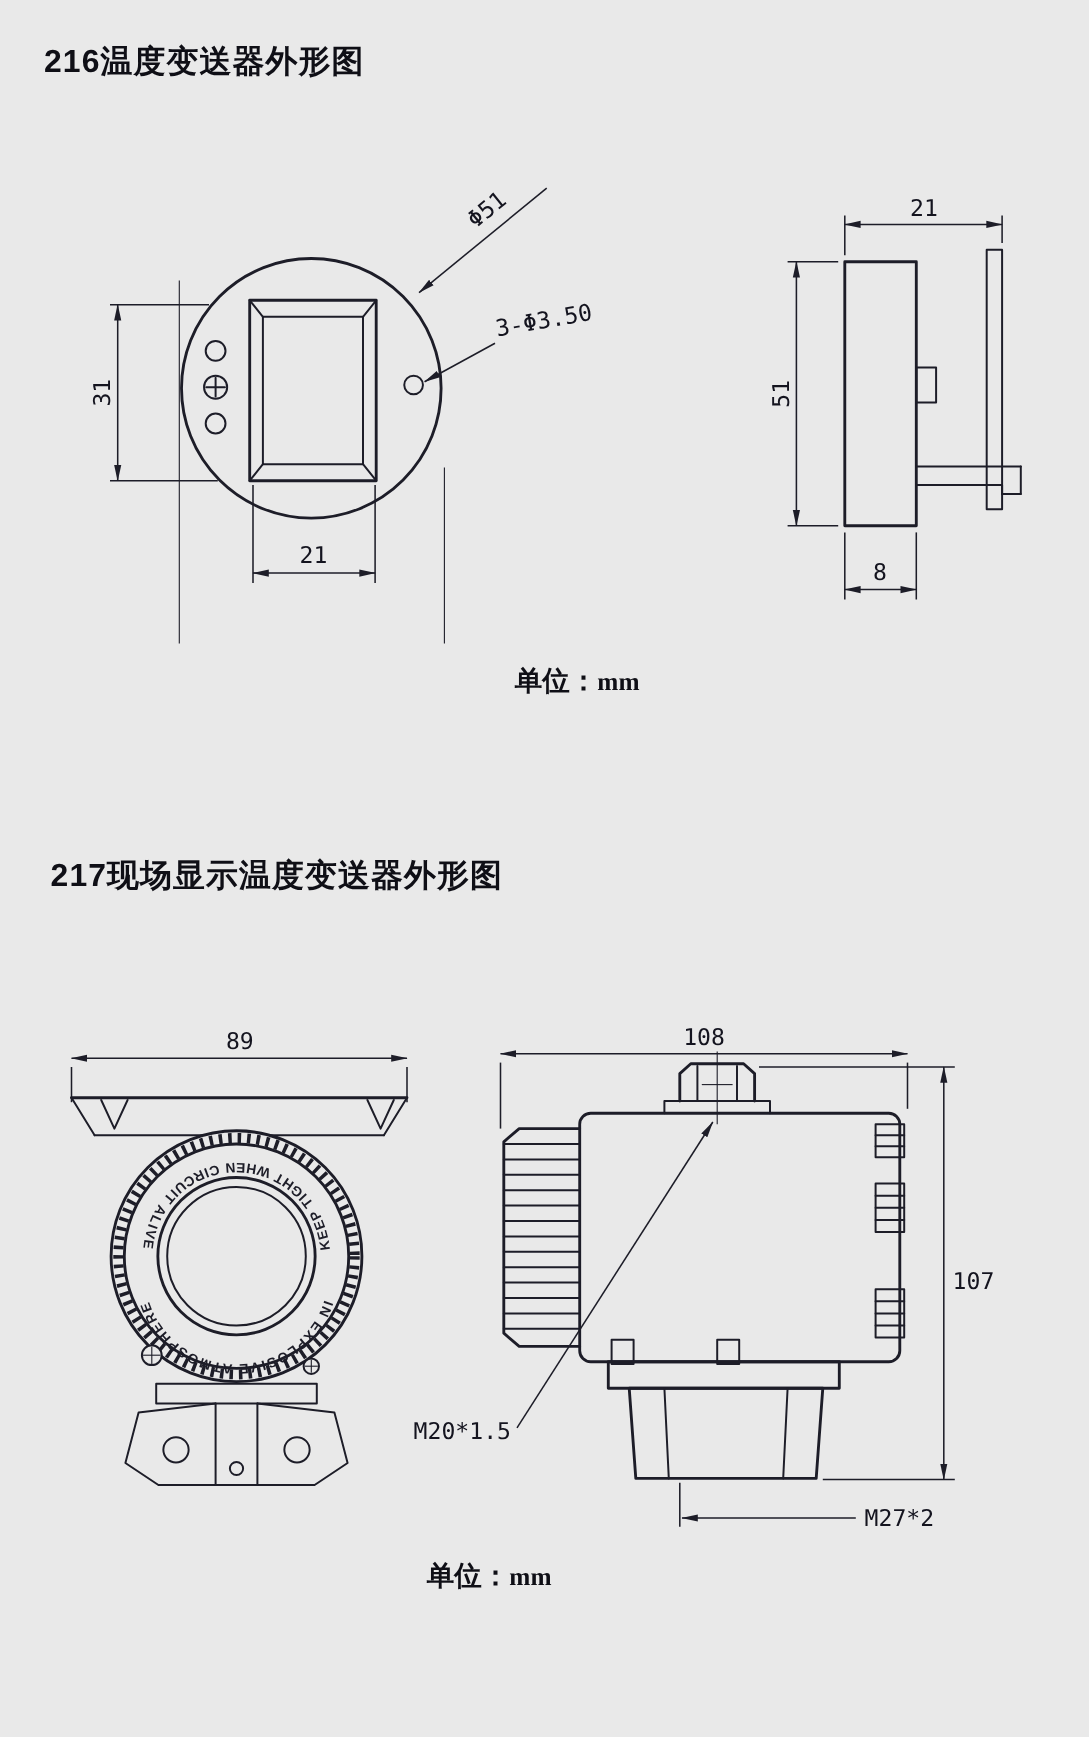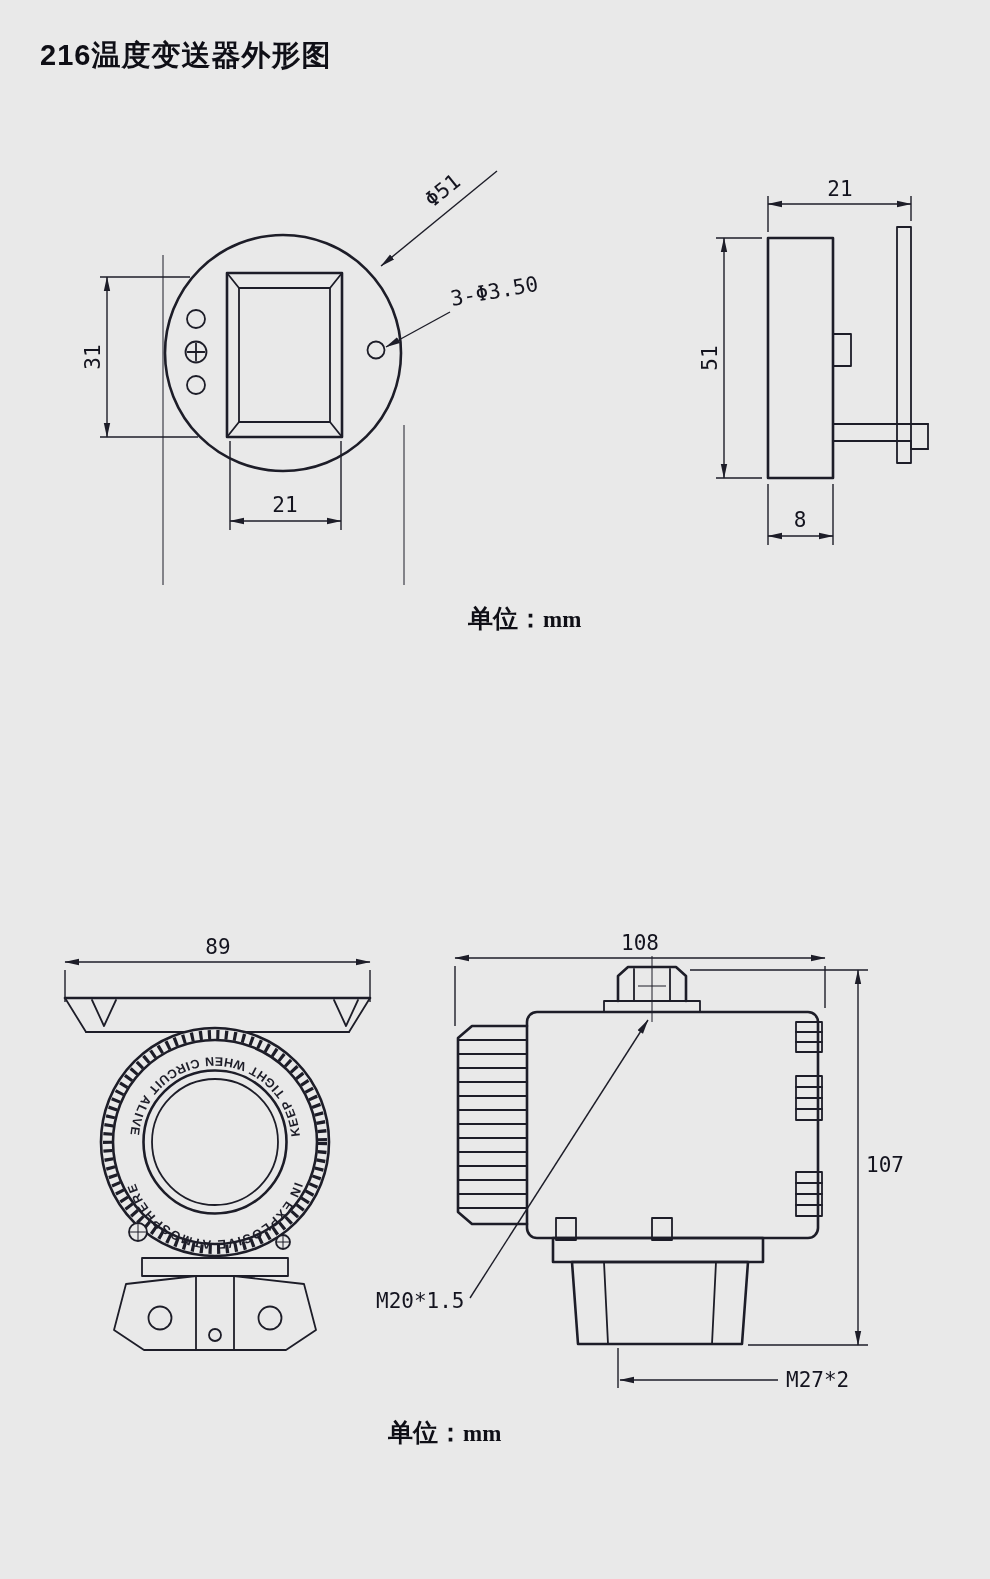--- a/index.html
+++ b/index.html
@@ -119,20 +119,21 @@
         <line class="dl" x1="768" y1="536" x2="833" y2="536" marker-start="url(#arr1)" marker-end="url(#arr1)"></line>
         <text class="dim" x="800" y="527" text-anchor="middle">8</text>
       </g>
     </g>
   </svg>
 
   <div class="unit" id="unit-216">
     <span>单位：</span><span class="val">mm</span>
   </div>
 
+  <div class="sec-title" id="title-217">217现场显示温度变送器外形图</div>
 
   <svg id="svg-217" width="990" height="699" viewBox="0 0 990 699">
     <defs>
       <marker id="arr2" viewBox="0 0 12 6" refX="11.5" refY="3" markerWidth="15" markerHeight="7.5" markerUnits="userSpaceOnUse" orient="auto-start-reverse">
         <path d="M0,0.4 L12,3 L0,5.6 Z" fill="#1d1d28"></path>
       </marker>
       <path id="ringTop" d="M131.3,254.7 A84,84 0 1 1 298.7,254.7"></path>
       <path id="ringBottom" d="M130.3,254.6 A85,85 0 1 0 299.7,254.6"></path>
     </defs>
 

